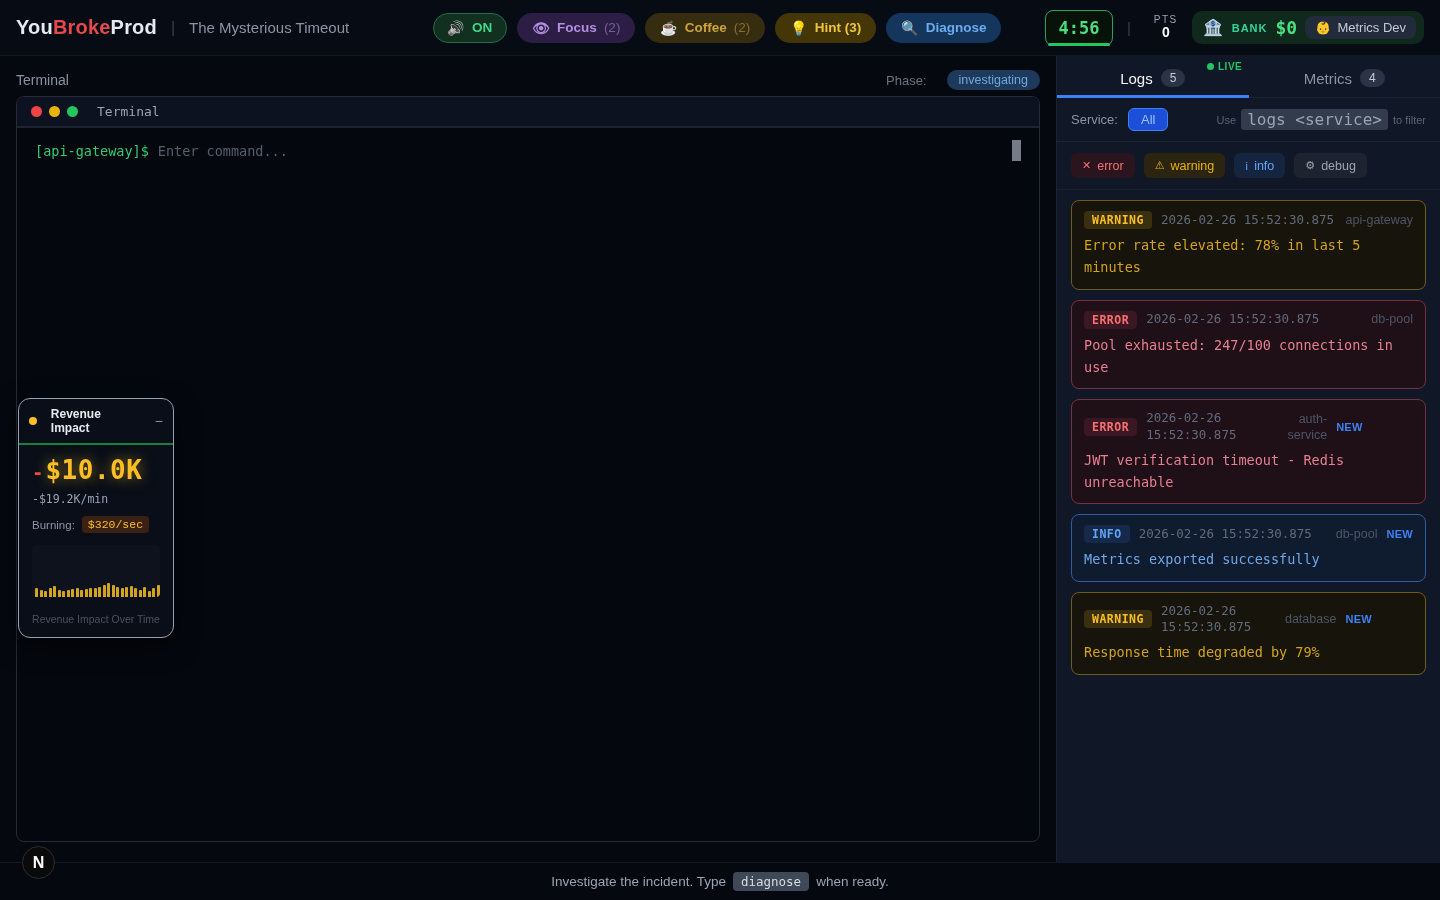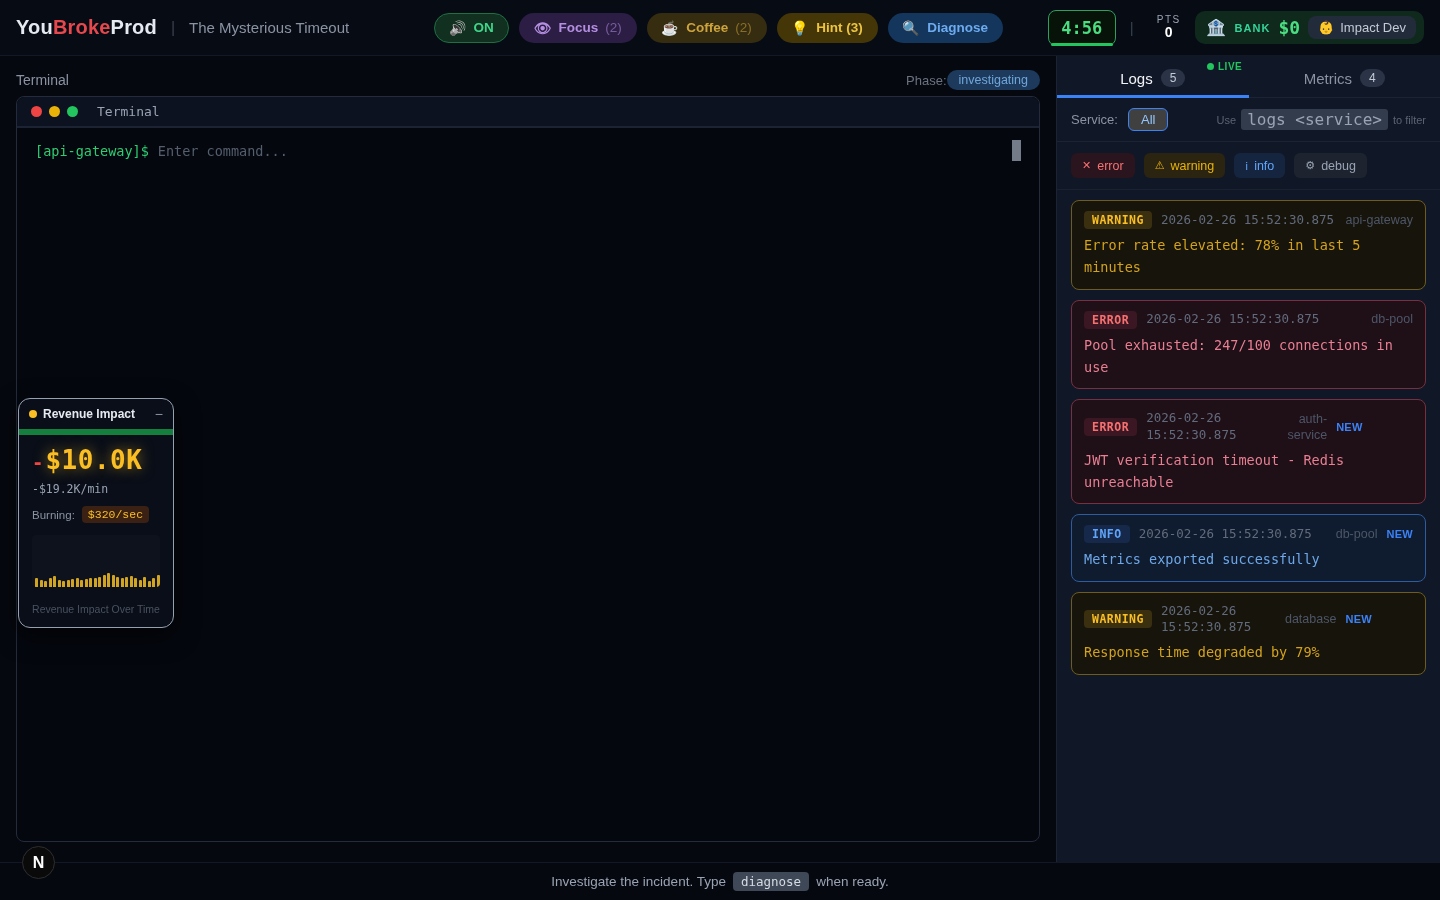--- a/index.html
+++ b/index.html
@@ -75,21 +75,21 @@
 
   
   .main { flex:1; display:flex; min-height:0; }
   .left-col { flex:1; display:flex; flex-direction:column; padding:0 16px; min-width:0; }
   .term-label-row {
     height:40px; flex:0 0 40px;
     display:flex; align-items:center; justify-content:space-between;
     padding-top:8px;
   }
   .term-label { color:#8b93a3; font-size:14px; }
-  .phase-wrap { display:flex; align-items:center; gap:0; }
+  .phase-wrap { display:flex; align-items:center; gap:20px; }
   .phase-label { color:#6b7280; font-size:13px; }
   .phase-pill {
     background:#1d3a5c; color:#6fa6da; font-size:12.5px;
     padding:3px 12px; border-radius:12px;
   }
   .terminal-window {
     flex:1; margin-bottom:20px; min-height:0;
     border:1px solid #232b3d; border-radius:8px;
     background:#04070e;
     display:flex; flex-direction:column;
@@ -125,22 +125,22 @@
 
   
   .revenue-widget {
     position:absolute; left:18px; top:398px; width:156px;
     background:#090e18;
     border:1px solid #97a0af; border-radius:12px;
     box-shadow:0 8px 24px rgba(0,0,0,.6);
     z-index:20;
   }
   .rev-header {
-    display:flex; align-items:center; gap:6px;
-    padding:8px 10px; border-bottom:6px solid #15803d;
+    display:flex; align-items:center; gap:14px;
+    padding:8px 10px; border-bottom:2px solid #15803d;
   }
   .rev-dot { width:8px; height:8px; border-radius:50%; background:#fbbf24; }
   .rev-title { font-size:12px; font-weight:600; color:#e5e9f0; }
   .rev-min { margin-left:auto; color:#8b93a3; font-size:14px; cursor:pointer; line-height:1; }
   .rev-body { padding:10px 13px 12px; }
   .rev-value-row { display:flex; align-items:baseline; font-family:"DejaVu Sans Mono", monospace; }
   .rev-sign { color:#ef4444; font-size:19px; font-weight:bold; margin-right:2px; }
   .rev-value {
     color:#fbbf24; font-size:26px; font-weight:bold; letter-spacing:.5px;
     text-shadow:0 0 14px rgba(251,191,36,.55);
@@ -186,21 +186,21 @@
     font-size:10px; font-weight:bold; letter-spacing:.5px; color:#22c55e;
   }
   .live-dot { width:7px; height:7px; border-radius:50%; background:#22c55e; }
 
   .service-row {
     flex:0 0 auto; display:flex; align-items:center;
     padding:10px 14px; border-bottom:1px solid #1c2433;
   }
   .service-label { font-size:13px; color:#8b93a3; }
   .service-all {
-    margin-left:10px; background:#404040; border:1px solid #3b82f6;
+    margin-left:10px; background:#1d4ed8; border:1px solid #3b82f6;
     border-radius:6px; padding:3px 12px; font-size:13px; color:#93c5fd; cursor:pointer;
   }
   .filter-hint { margin-left:auto; display:flex; align-items:center; gap:5px; font-size:11px; color:#5b6474; }
   .filter-hint code {
     background:#333c4c; border-radius:3px; padding:1px 6px;
     font-family:"DejaVu Sans Mono", monospace; font-size:16px; color:#9aa3b3;
   }
   .chips-row { flex:0 0 auto; display:flex; gap:9px; padding:11px 14px; border-bottom:1px solid #1a2131; }
   .chip {
     display:flex; align-items:center; gap:6px;
@@ -299,21 +299,21 @@
       <div class="pts">
         <span class="lbl">PTS</span>
         <span class="val">0</span>
       </div>
       <div class="bank-pill">
         <span class="ico">🏦</span>
         <span class="bank-label">BANK</span>
         <span class="bank-value">$0</span>
         <div class="rank-pill">
           <span class="ico">👶</span>
-          <span>Impact Dev</span>
+          <span>Metrics Dev</span>
         </div>
       </div>
     </div>
   </header>
 
   <div class="main">
 
     <div class="left-col">
       <div class="term-label-row">
         <span class="term-label">Terminal</span>

